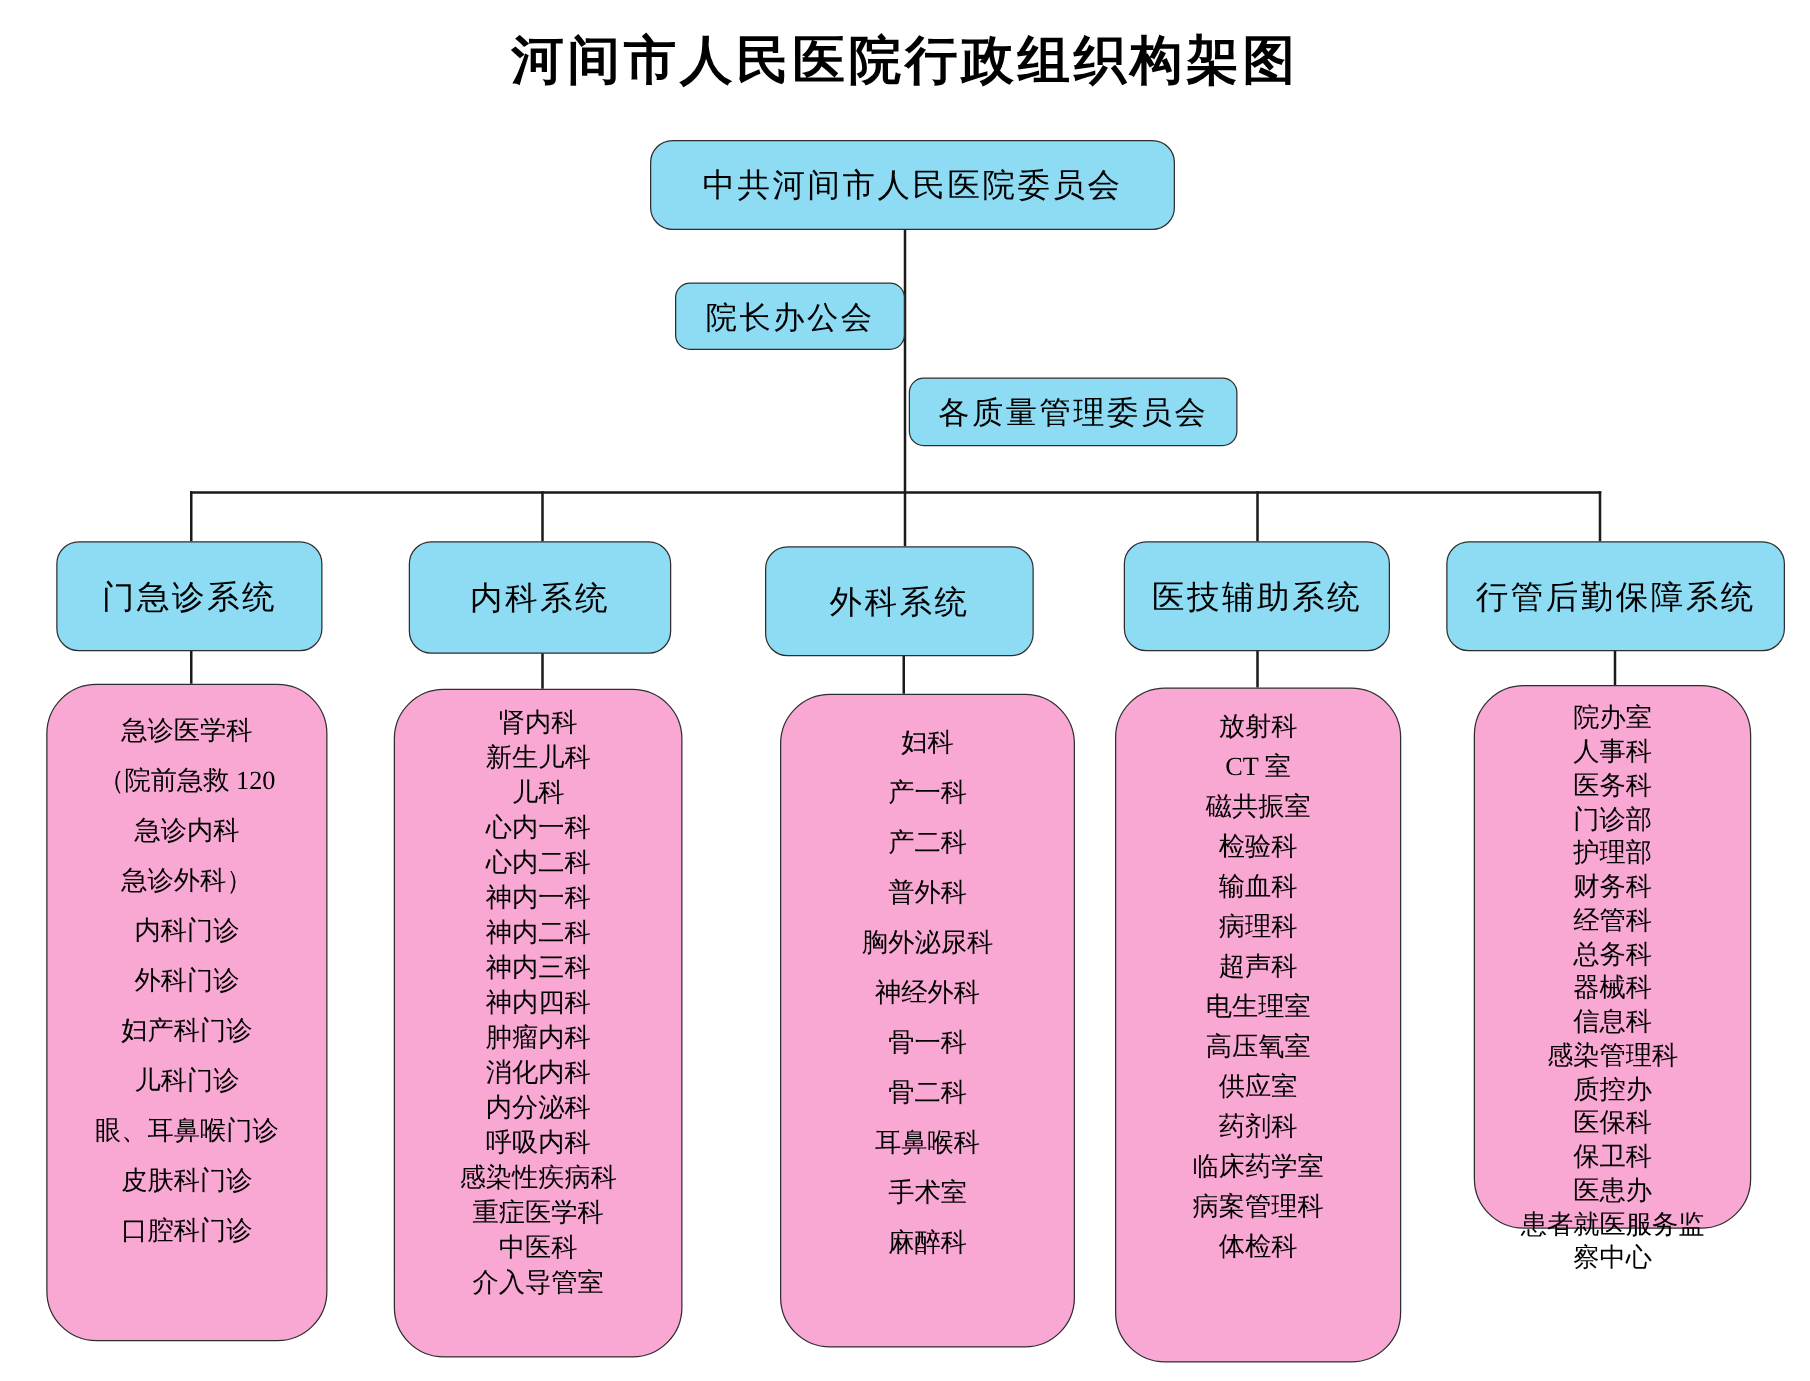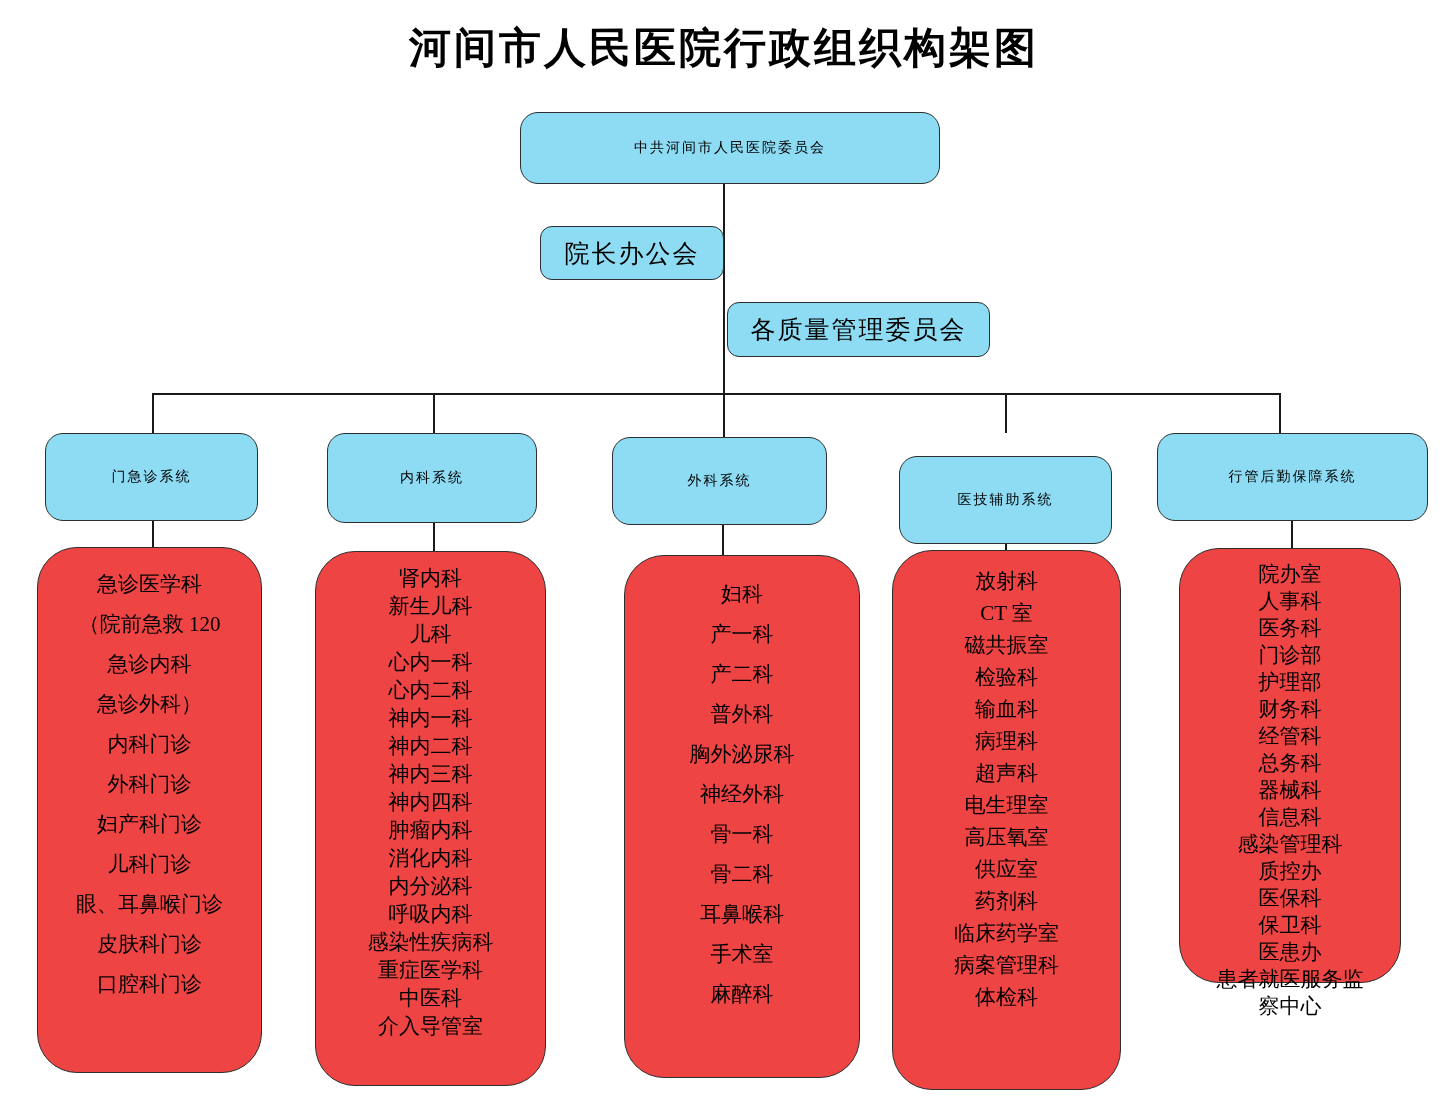--- a/index.html
+++ b/index.html
@@ -23,21 +23,21 @@
     border:1.6px solid #2e2e2e;
     display:flex;align-items:center;justify-content:center;
     box-sizing:border-box;
     z-index:2;
   }
   .node.round-lg{border-radius:18px;}
   .node.round-sm{border-radius:12px;}
   .node-label{letter-spacing:2px;}
   .listbox{
     position:absolute;
-    background:#ef4444;
+    background:#f9a8d4;
     border:1.6px solid #2e2e2e;
     border-radius:40px;
     box-sizing:border-box;
     text-align:center;
     z-index:2;
   }
   .list-item{white-space:normal;}
   
   .col-0 .list-item{line-height:40px;font-size:21px;}
   .col-1 .list-item{line-height:28px;font-size:21px;}
@@ -47,21 +47,21 @@
   .col-0{padding:16px 20px 0 20px;}
   .col-1{padding:12px 14px 0 14px;}
   .col-2{padding:18px 16px 0 16px;}
   .col-3{padding:14px 14px 0 14px;}
   .col-4{padding:12px 28px 0 28px;}
   .line{
     position:absolute;
     background:#1a1a1a;
     z-index:1;
   }
-  .f22{font-size:14px;}
+  .f22{font-size:26px;}
   .f21{font-size:25px;}
 </style>
 </head>
 <body>
 
 <div id="canvas">
 
   <div class="diagram-title">河间市人民医院行政组织构架图</div>
 
   <div class="line" style="left:723px;top:184px;width:2px;height:253px;"></div>
@@ -90,21 +90,21 @@
 
   <div class="node round-lg f22" style="left:45px;top:433px;width:213px;height:88px;">
     <span class="node-label">门急诊系统</span>
   </div>
   <div class="node round-lg f22" style="left:327px;top:433px;width:210px;height:90px;justify-content:center;">
     <span class="node-label">内科系统</span>
   </div>
   <div class="node round-lg f22" style="left:612px;top:437px;width:215px;height:88px;">
     <span class="node-label">外科系统</span>
   </div>
-  <div class="node round-lg f22" style="left:899px;top:456px;width:213px;height:88px;">
+  <div class="node round-lg f22" style="left:899px;top:433px;width:213px;height:88px;">
     <span class="node-label">医技辅助系统</span>
   </div>
   <div class="node round-lg f22" style="left:1157px;top:433px;width:271px;height:88px;">
     <span class="node-label">行管后勤保障系统</span>
   </div>
 
   <div class="listbox col-0" style="left:37px;top:547px;width:225px;height:526px;">
       <div class="list-item">急诊医学科</div>
       <div class="list-item">（院前急救 120</div>
       <div class="list-item">急诊内科</div>

